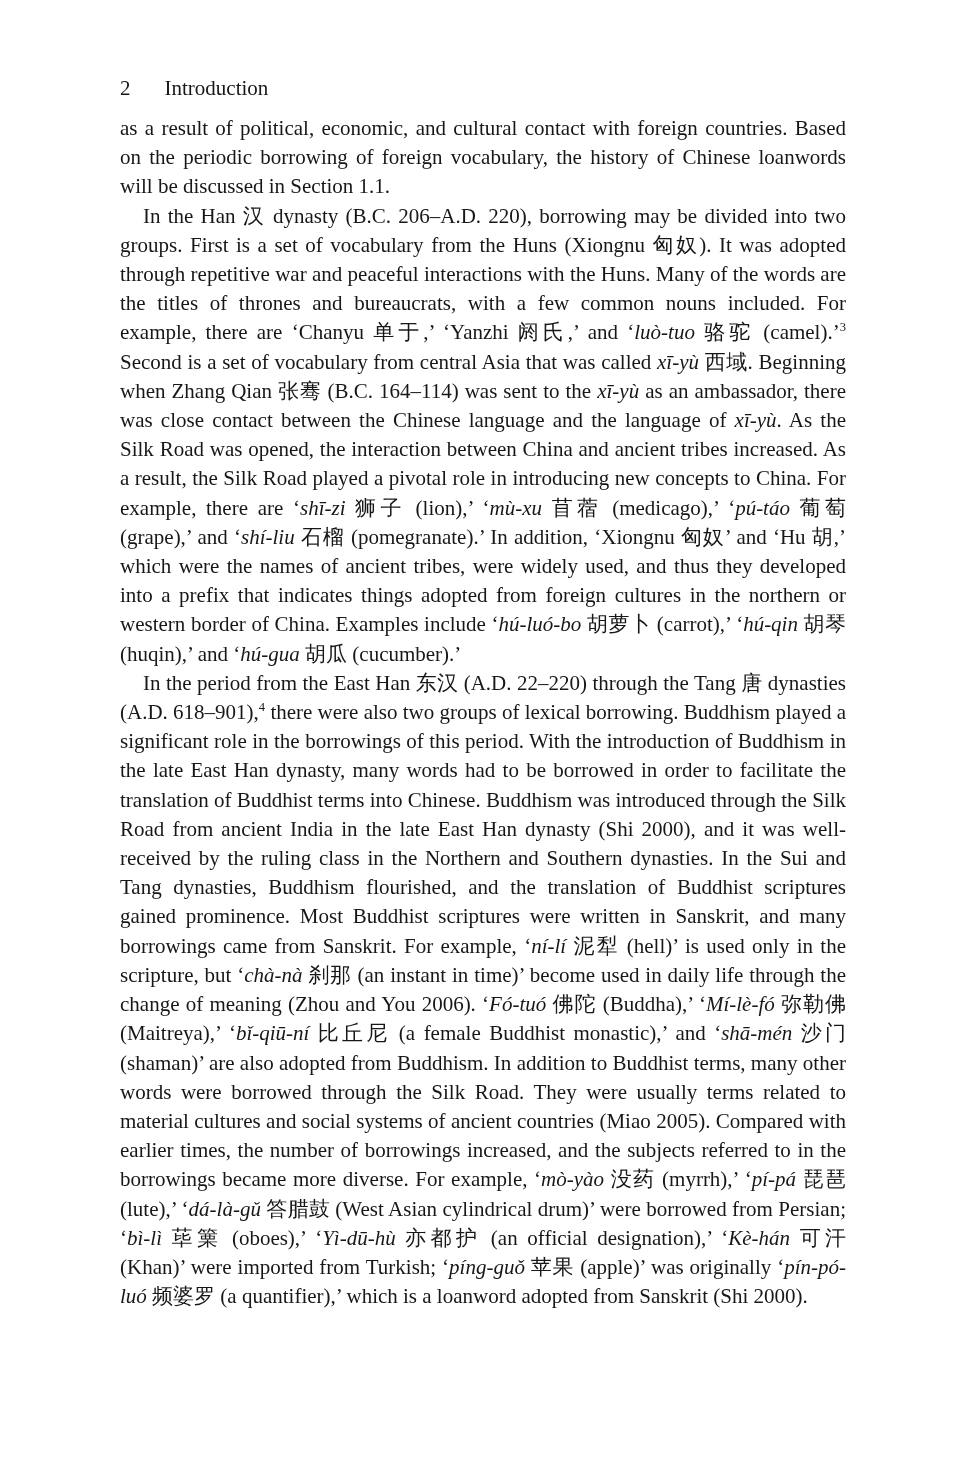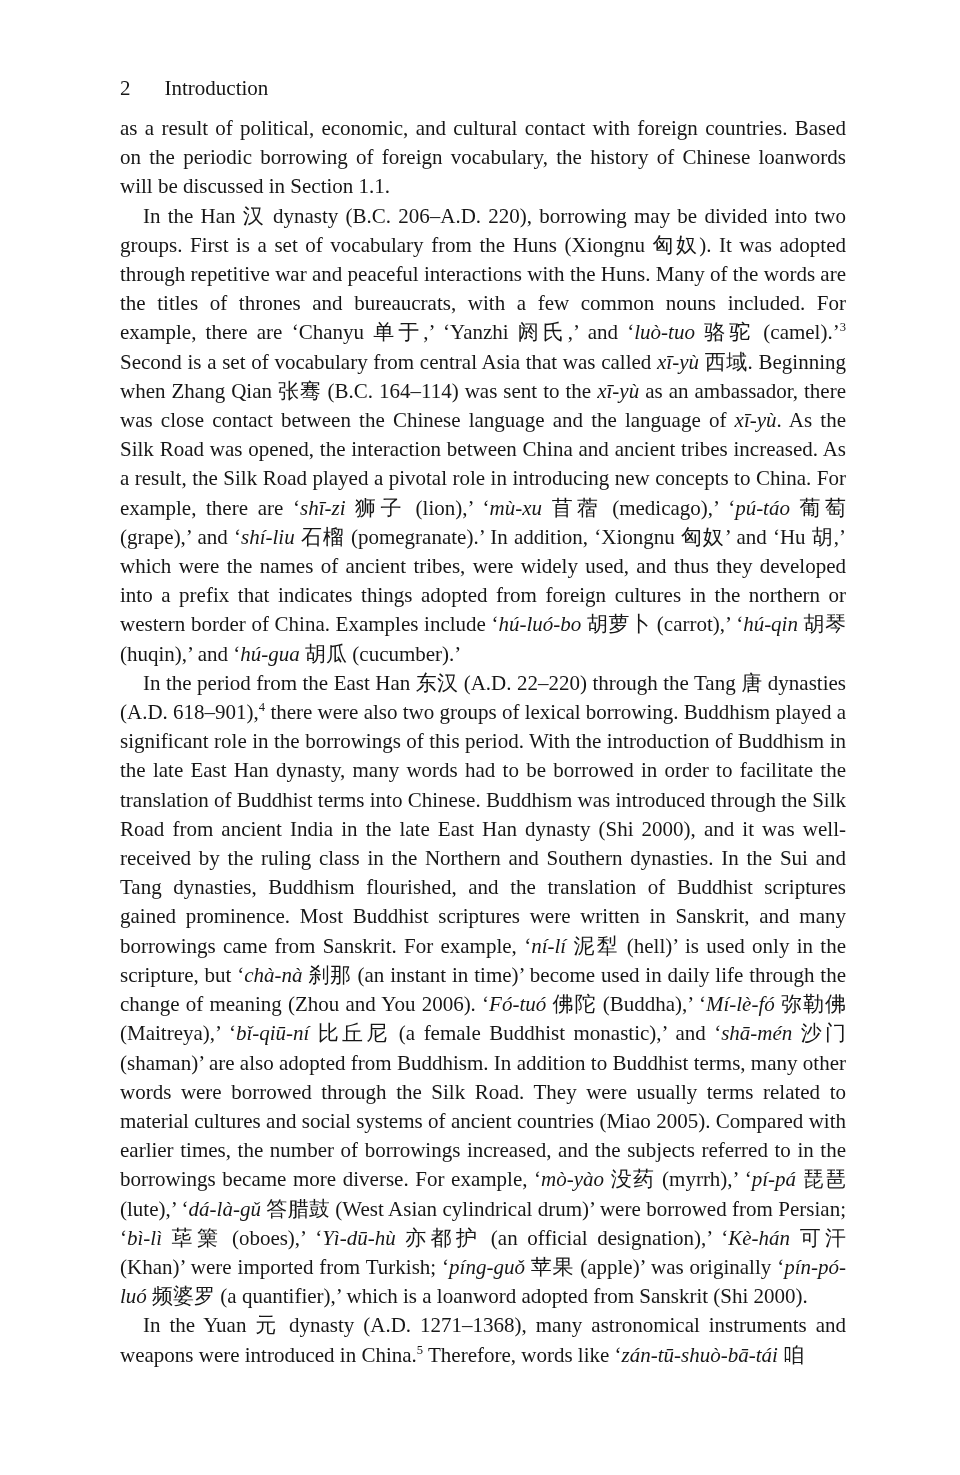--- a/index.html
+++ b/index.html
@@ -71,16 +71,15 @@
 
   <div class="page-header">
     <span class="page-number">2</span>
     <span class="chapter-title">Introduction</span>
   </div>
 
   <div class="body-text">
       <p><span>as a result of political, economic, and cultural contact with foreign countries. Based on the periodic borrowing of foreign vocabulary, the history of Chinese loanwords will be discussed in Section 1.1.</span></p>
       <p class="indent"><span>In the Han 汉 dynasty (B.C. 206–A.D. 220), borrowing may be divided into two groups. First is a set of vocabulary from the Huns (Xiongnu 匈奴). It was adopted through repetitive war and peaceful interactions with the Huns. Many of the words are the titles of thrones and bureaucrats, with a few common nouns included. For example, there are ‘Chanyu 单于,’ ‘Yanzhi 阏氏,’ and ‘</span><i>luò-tuo</i><span> 骆驼 (camel).’</span><sup>3</sup><span> Second is a set of vocabulary from central Asia that was called </span><i>xī-yù</i><span> 西域. Beginning when Zhang Qian 张骞 (B.C. 164–114) was sent to the </span><i>xī-yù</i><span> as an ambassador, there was close contact between the Chinese language and the language of </span><i>xī-yù</i><span>. As the Silk Road was opened, the interaction between China and ancient tribes increased. As a result, the Silk Road played a pivotal role in introducing new concepts to China. For example, there are ‘</span><i>shī-zi</i><span> 狮子 (lion),’ ‘</span><i>mù-xu</i><span> 苜蓿 (medicago),’ ‘</span><i>pú-táo</i><span> 葡萄 (grape),’ and ‘</span><i>shí-liu</i><span> 石榴 (pomegranate).’ In addition, ‘Xiongnu 匈奴’ and ‘Hu 胡,’ which were the names of ancient tribes, were widely used, and thus they developed into a prefix that indicates things adopted from foreign cultures in the northern or western border of China. Examples include ‘</span><i>hú-luó-bo</i><span> 胡萝卜 (carrot),’ ‘</span><i>hú-qin</i><span> 胡琴 (huqin),’ and ‘</span><i>hú-gua</i><span> 胡瓜 (cucumber).’</span></p>
       <p class="indent"><span>In the period from the East Han 东汉 (A.D. 22–220) through the Tang 唐 dynasties (A.D. 618–901),</span><sup>4</sup><span> there were also two groups of lexical borrowing. Buddhism played a significant role in the borrowings of this period. With the introduction of Buddhism in the late East Han dynasty, many words had to be borrowed in order to facilitate the translation of Buddhist terms into Chinese. Buddhism was introduced through the Silk Road from ancient India in the late East Han dynasty (Shi 2000), and it was well-received by the ruling class in the Northern and Southern dynasties. In the Sui and Tang dynasties, Buddhism flourished, and the translation of Buddhist scriptures gained prominence. Most Buddhist scriptures were written in Sanskrit, and many borrowings came from Sanskrit. For example, ‘</span><i>ní-lí</i><span> 泥犁 (hell)’ is used only in the scripture, but ‘</span><i>chà-nà</i><span> 刹那 (an instant in time)’ become used in daily life through the change of meaning (Zhou and You 2006). ‘</span><i>Fó-tuó</i><span> 佛陀 (Buddha),’ ‘</span><i>Mí-lè-fó</i><span> 弥勒佛 (Maitreya),’ ‘</span><i>bǐ-qiū-ní</i><span> 比丘尼 (a female Buddhist monastic),’ and ‘</span><i>shā-mén</i><span> 沙门 (shaman)’ are also adopted from Buddhism. In addition to Buddhist terms, many other words were borrowed through the Silk Road. They were usually terms related to material cultures and social systems of ancient countries (Miao 2005). Compared with earlier times, the number of borrowings increased, and the subjects referred to in the borrowings became more diverse. For example, ‘</span><i>mò-yào</i><span> 没药 (myrrh),’ ‘</span><i>pí-pá</i><span> 琵琶 (lute),’ ‘</span><i>dá-là-gǔ</i><span> 答腊鼓 (West Asian cylindrical drum)’ were borrowed from Persian; ‘</span><i>bì-lì</i><span> 荜篥 (oboes),’ ‘</span><i>Yì-dū-hù</i><span> 亦都护 (an official designation),’ ‘</span><i>Kè-hán</i><span> 可汗 (Khan)’ were imported from Turkish; ‘</span><i>píng-guǒ</i><span> 苹果 (apple)’ was originally ‘</span><i>pín-pó-luó</i><span> 频婆罗 (a quantifier),’ which is a loanword adopted from Sanskrit (Shi 2000).</span></p>
-      <p class="indent"><span>In the Yuan 元 dynasty (A.D. 1271–1368), many astronomical instruments and weapons were introduced in China.</span><sup>5</sup><span> Therefore, words like ‘</span><i>zán-tū-shuò-bā-tái</i><span> 咱</span></p>
     </div>
 
 </div>
 
 </body></html>

